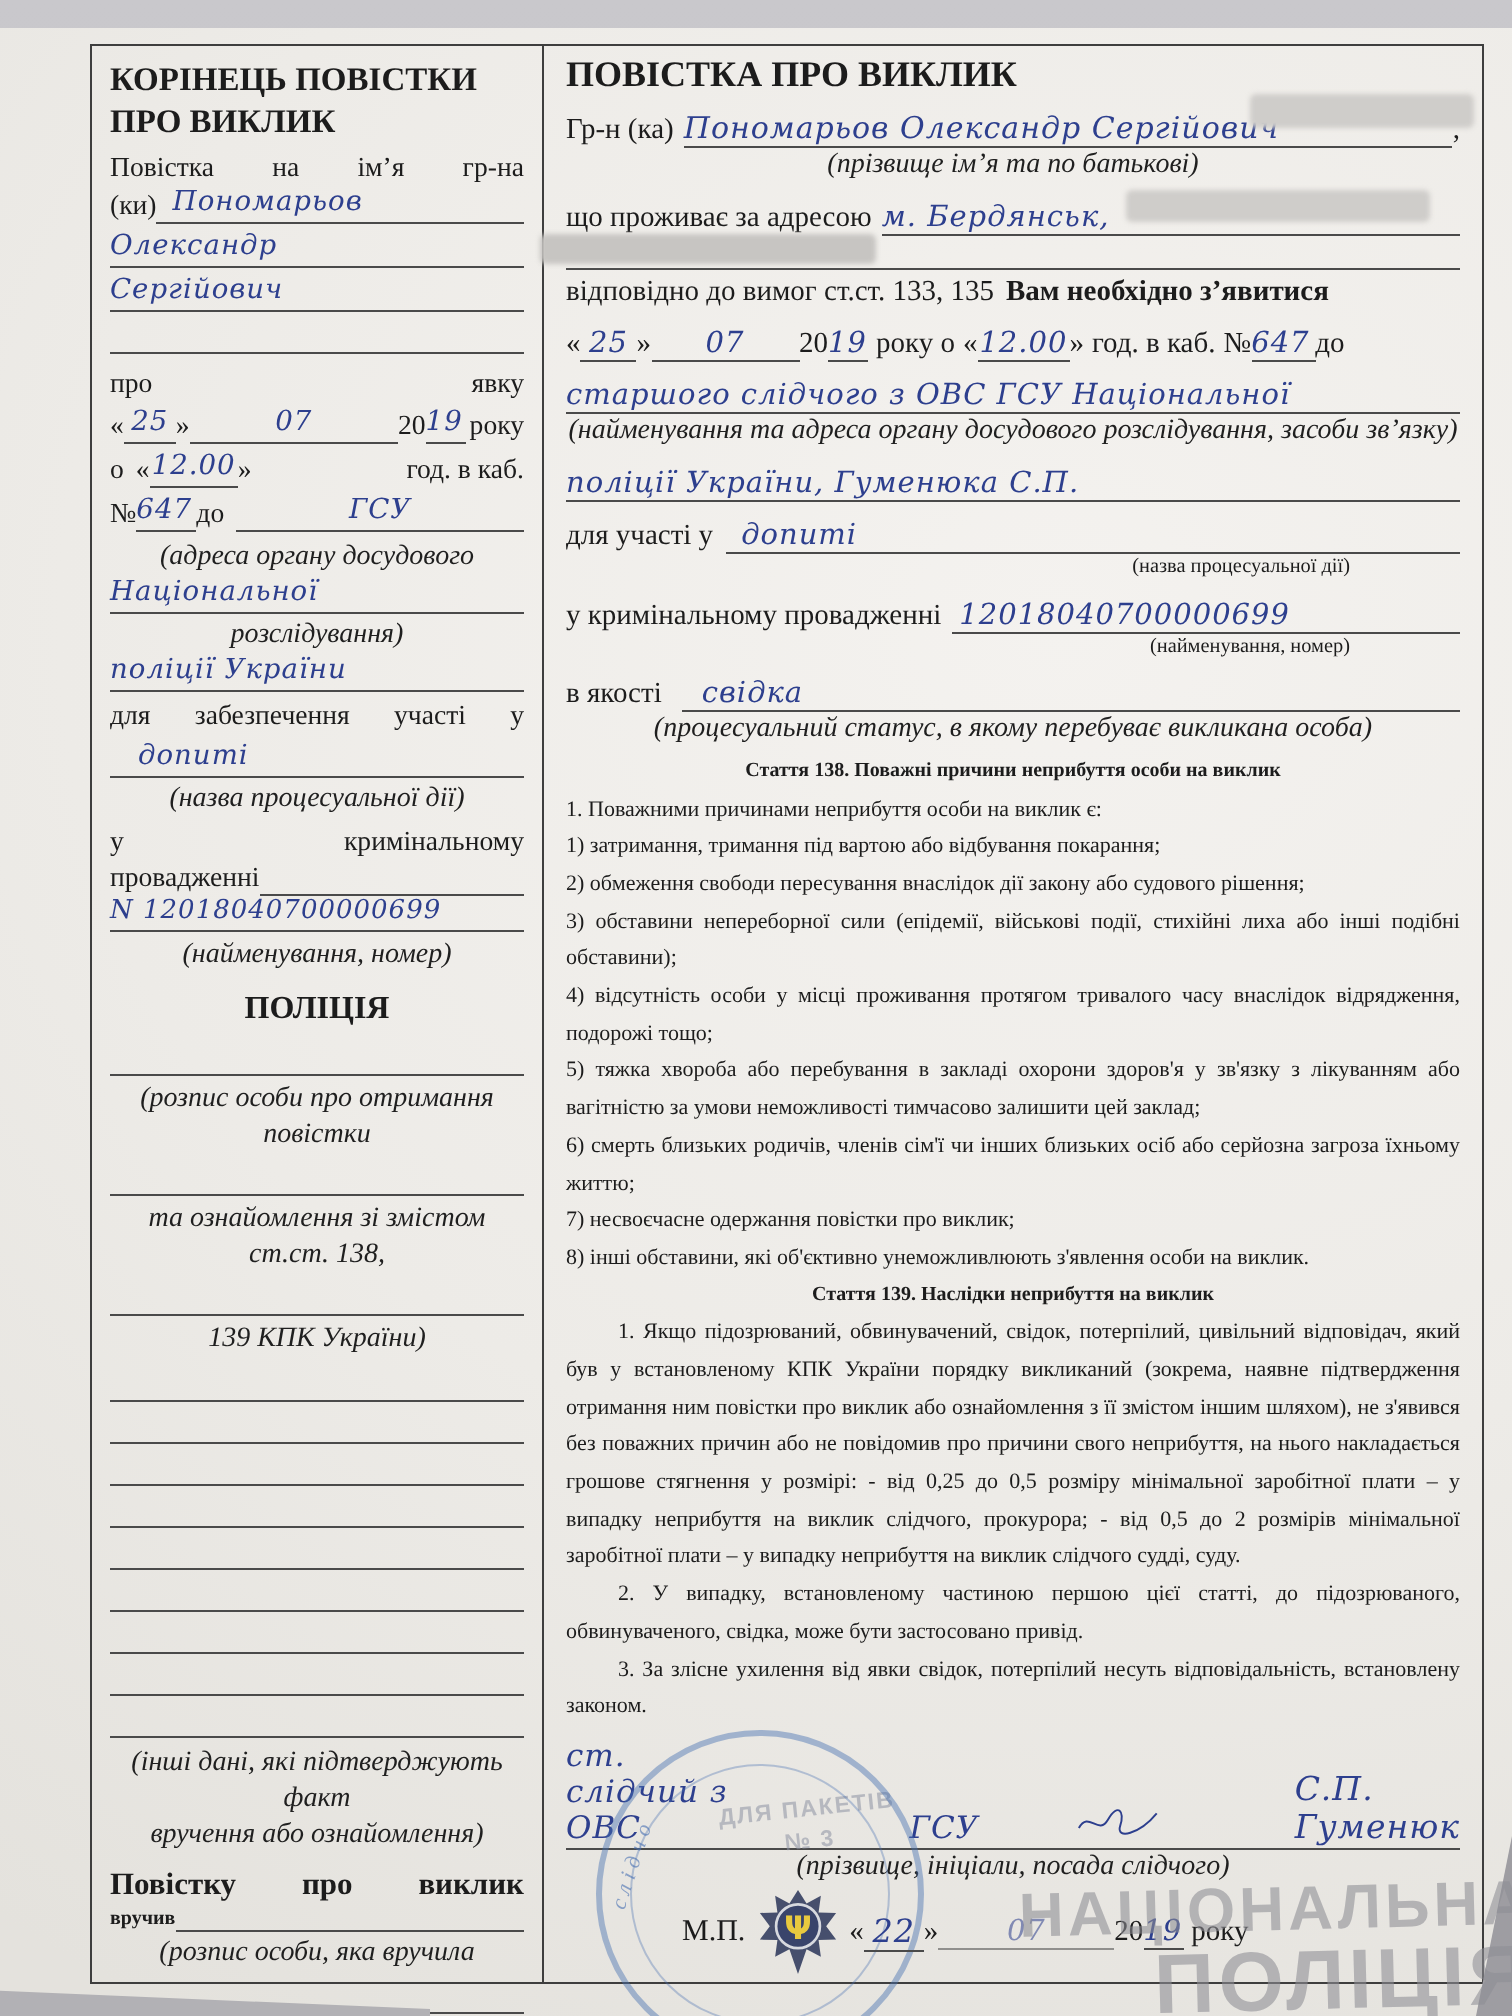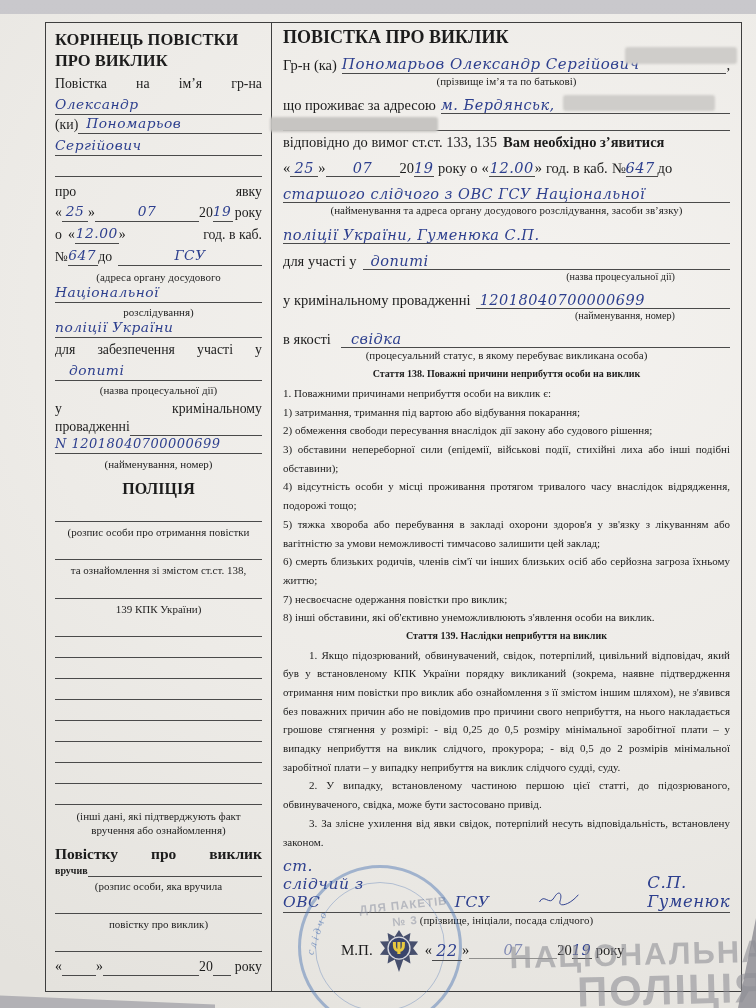--- a/index.html
+++ b/index.html
@@ -32,21 +32,21 @@
   }
   .title{font-weight:bold;}
   .stub .title{font-size:16.5px;line-height:1.25;margin:2px 0 4px;}
   .main .title{font-size:18px;margin:1px 0 2px;}
   .row{display:flex;align-items:flex-end;}
   .jrow{display:flex;justify-content:space-between;align-items:flex-end;}
   .u{border-bottom:1px solid #4a4a4a;}
   .grow{flex:1;}
   .hw{color:#2d3f8e;font-style:italic;font-family:"DejaVu Serif",serif;letter-spacing:.5px;}
   .faint{opacity:.55;}
-  .cap{font-size:11px;text-align:center;line-height:1.3;color:#1f1f1f;}
+  .cap{font-size:14px;text-align:center;line-height:1.3;color:#1f1f1f;font-style:italic;}
   .cap-r{font-size:10.2px;text-align:right;padding-right:55px;line-height:1.3;}
   .blank{height:17px;}
   .stub .blank{margin-top:3px;}
   .otr{font-weight:bold;text-align:center;font-size:16px;margin:8px 0 4px;}
   .just{margin:0;text-align:justify;line-height:18.7px;font-size:11px;}
   .indent{text-indent:26px;}
   .arthead{text-align:center;font-weight:bold;font-size:10px;line-height:18.5px;margin:0;}
   .formline{min-height:24px;margin-top:2px;}
   .redact{position:absolute;background:#cfcdca;border-radius:3px;filter:blur(1.2px);}
   .watermark{
@@ -90,26 +90,26 @@
       <div>КОРІНЕЦЬ ПОВІСТКИ</div>
       <div>ПРО ВИКЛИК</div>
     </div>
 
     <div class="jrow">
       <span>Повістка</span>
       <span>на</span>
       <span>ім’я</span>
       <span>гр-на</span>
     </div>
-    <div class="row" style="margin-top:3px">
-      <span class="u grow hw">Олександр</span>
-    </div>
     <div class="row">
       <span>(ки)</span>
       <span class="u grow hw" style="padding-left:8px">Пономарьов</span>
+    </div>
+    <div class="row" style="margin-top:3px">
+      <span class="u grow hw">Олександр</span>
     </div>
     <div class="row" style="margin-top:3px">
       <span class="u grow hw">Сергійович</span>
     </div>
     <div class="u blank"></div>
 
     <div class="jrow" style="margin-top:6px">
       <span>про</span>
       <span>явку</span>
     </div>

